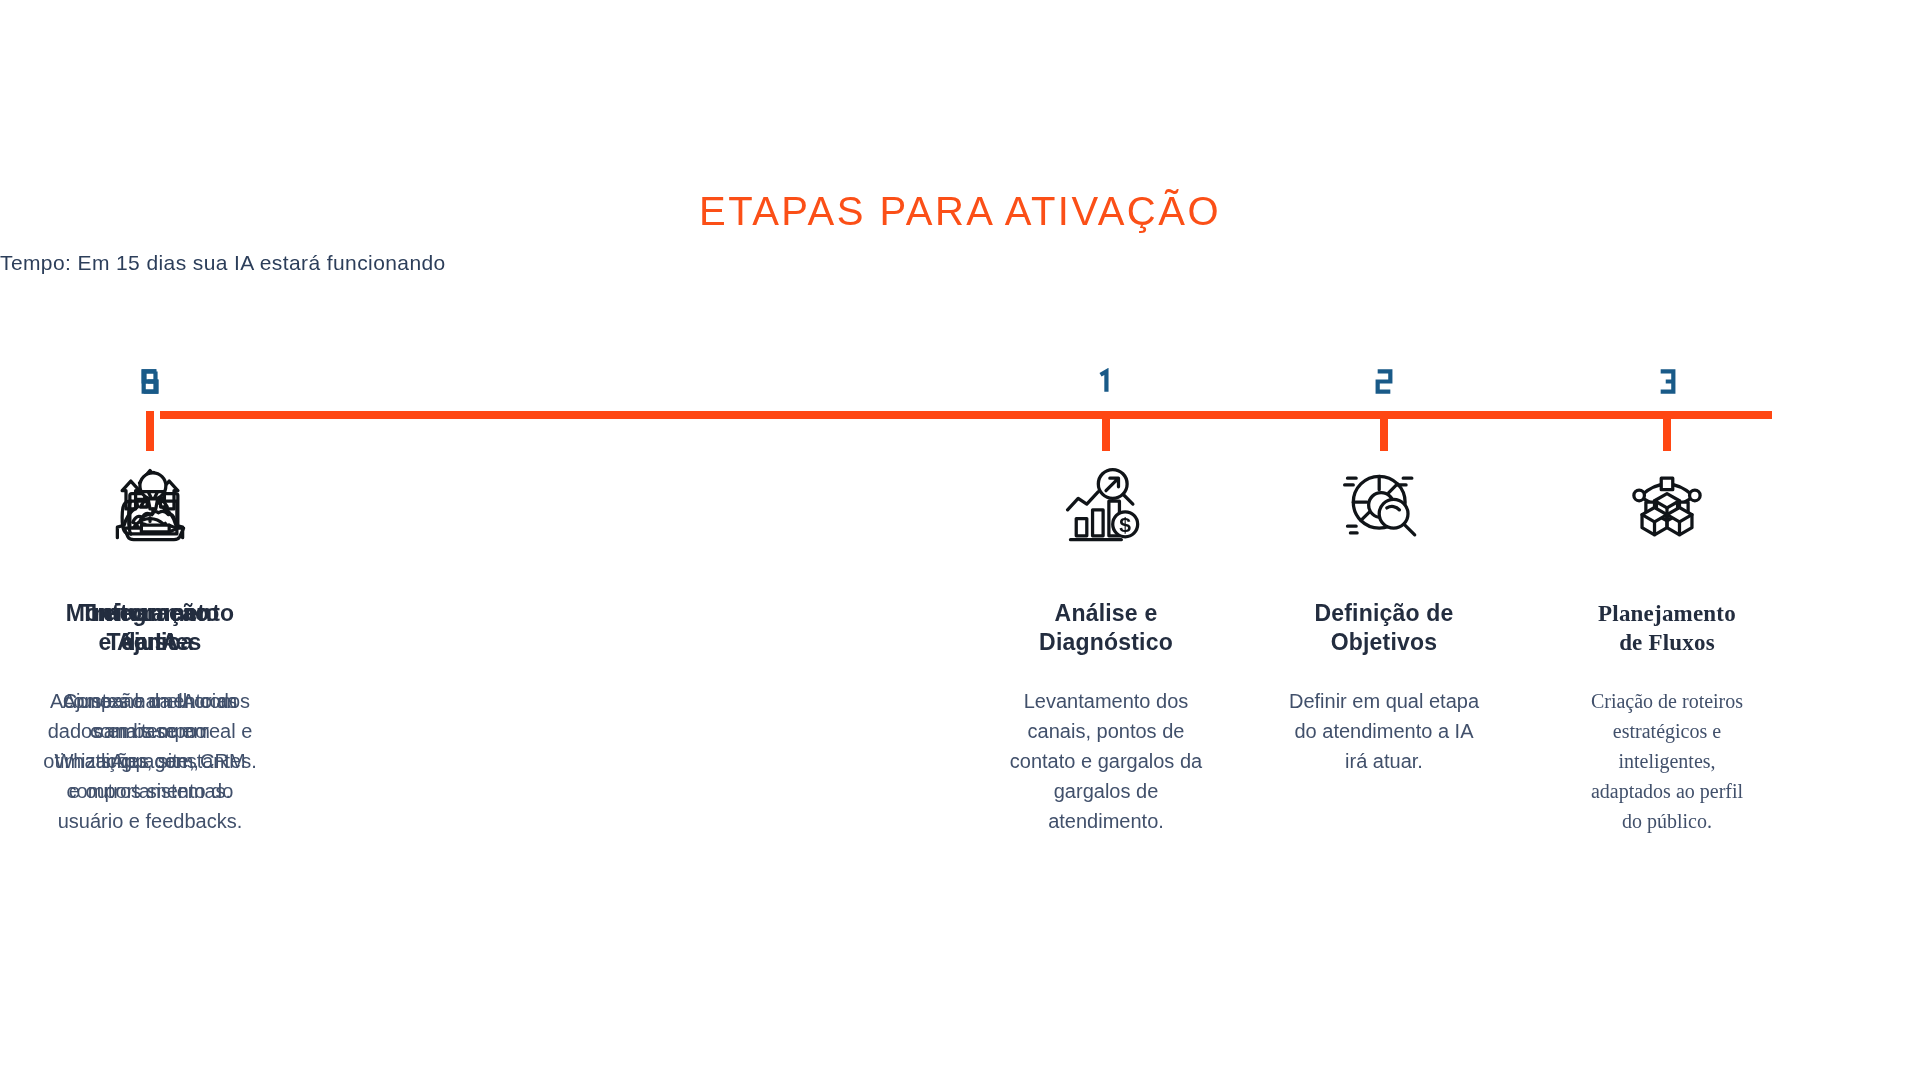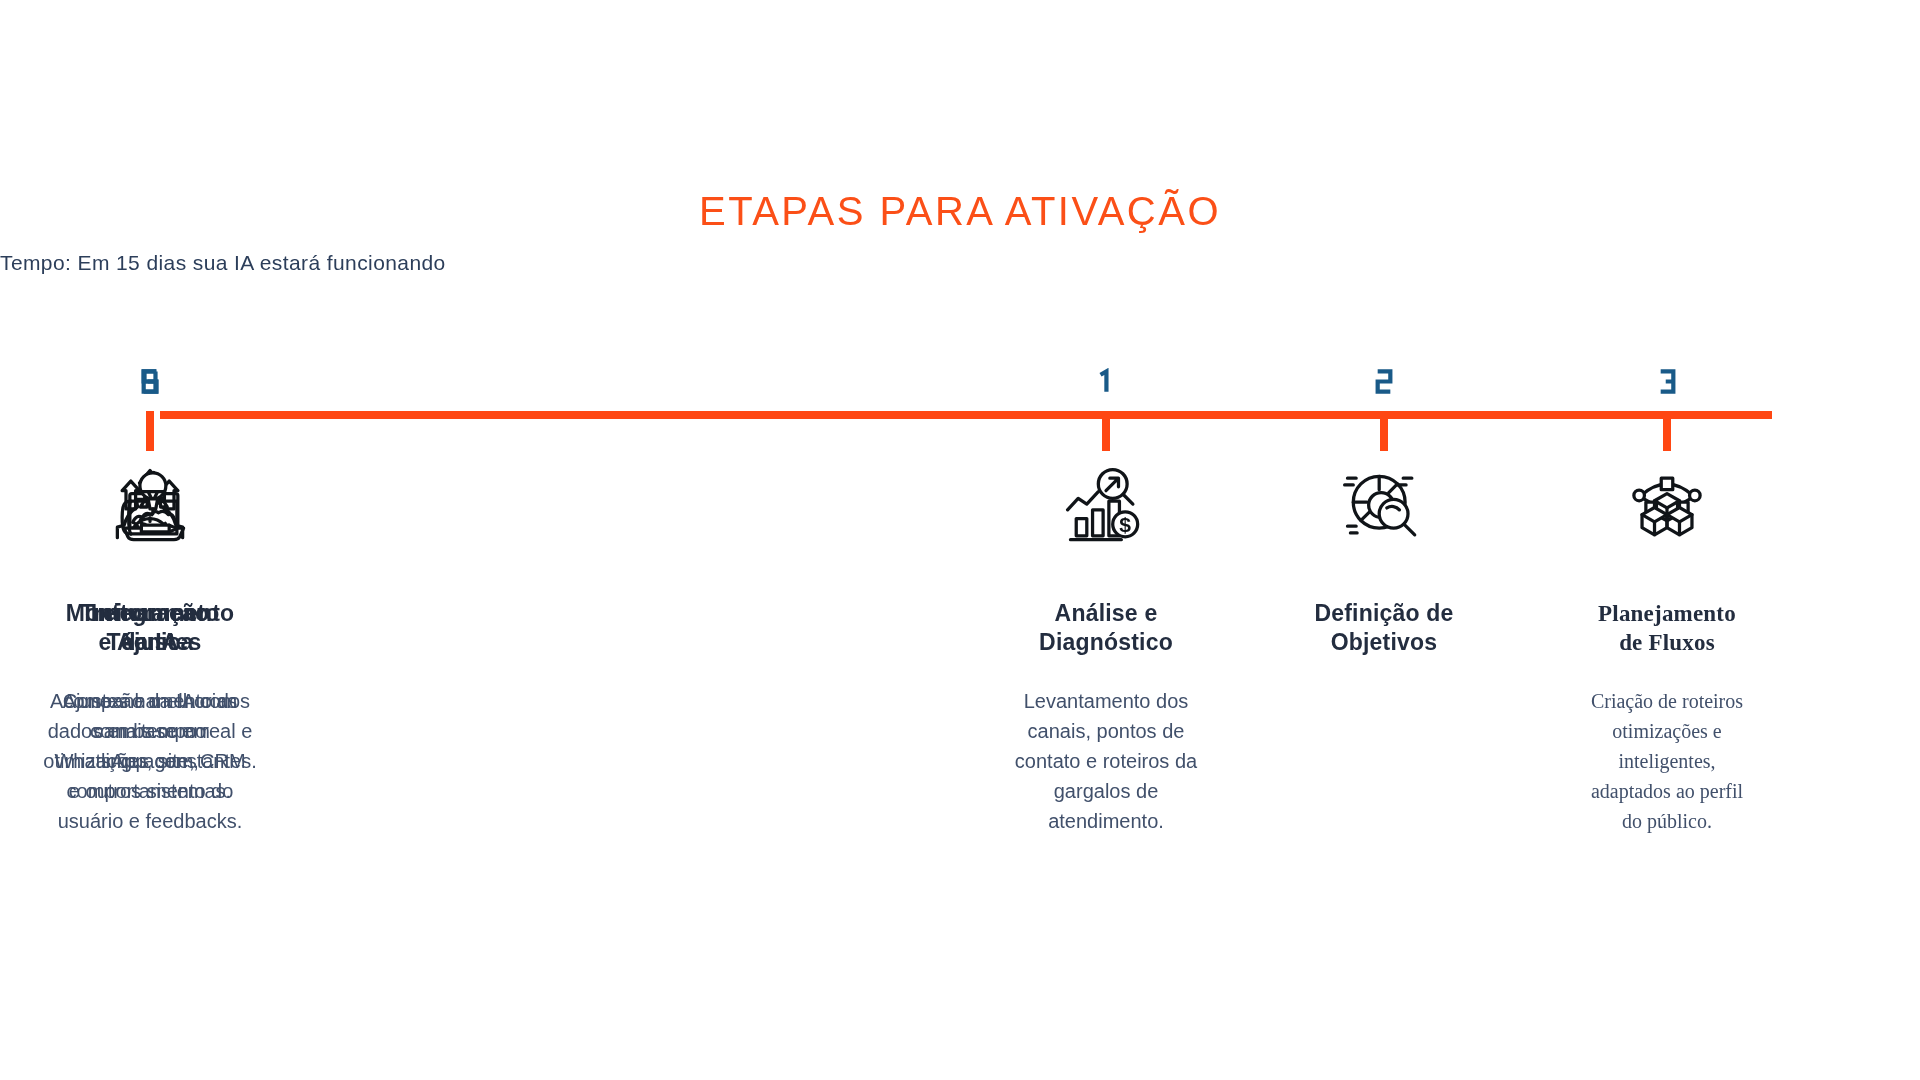--- a/index.html
+++ b/index.html
@@ -78,21 +78,21 @@
         <text x="70" y="76" font-size="22" font-weight="bold" text-anchor="middle" fill="#101418" font-family="Liberation Sans, sans-serif">$</text>
       </svg>
     </div>
     <div class="step-title">
       <div>Análise e</div>
       <div>Diagnóstico</div>
     </div>
     <div class="step-desc">
       <div>Levantamento dos</div>
       <div>canais, pontos de</div>
-      <div>contato e roteiros da</div>
+      <div>contato e gargalos da</div>
       <div>gargalos de</div>
       <div>atendimento.</div>
     </div>
   </div>
 
   <div class="step">
     <div class="num">
       <svg viewBox="0 0 23 32">
           <path class="numpath" d="M4 4 H19 V16 H4 V28 H19"></path>
         </svg>
@@ -105,20 +105,25 @@
         <path class="ic" d="M45 18 V32 M18 45 H32 M64 26 L55 35 M26 64 L35 55"></path>
         <circle class="icw" cx="47" cy="48" r="13"></circle>
         <circle class="icw" cx="60" cy="57" r="15"></circle>
         <path class="ic" d="M53 51 a10 10 0 0 1 13 2"></path>
         <path class="ic" d="M71 68 L82 79" stroke-width="6"></path>
       </svg>
     </div>
     <div class="step-title">
       <div>Definição de</div>
       <div>Objetivos</div>
+    </div>
+    <div class="step-desc">
+      <div>Definir em qual etapa</div>
+      <div>do atendimento a IA</div>
+      <div>irá atuar.</div>
     </div>
   </div>
 
   <div class="step">
     <div class="num">
       <svg viewBox="0 0 23 32">
           <path class="numpath" d="M4 4 H19 V28 H4 M10 16 H19"></path>
         </svg>
     </div>
     <div class="tick"></div>
@@ -138,21 +143,21 @@
         <path class="icw" d="M63 50.5 L76 58 L63 65.5 L50 58 Z"></path>
         <path class="ic" d="M50 58 V71.5 L63 79 V65.5 M76 58 V71.5 L63 79"></path>
       </svg>
     </div>
     <div class="step-title">
       <div>Planejamento</div>
       <div>de Fluxos</div>
     </div>
     <div class="step-desc">
       <div>Criação de roteiros</div>
-      <div>otimizações e</div>
+      <div>estratégicos e</div>
       <div>inteligentes,</div>
       <div>adaptados ao perfil</div>
       <div>do público.</div>
     </div>
   </div>
 
   <div class="step">
     <div class="num">
       <svg viewBox="0 0 23 32">
           <path class="numpath" d="M5 4 V16 H18 M18 4 V28"></path>

